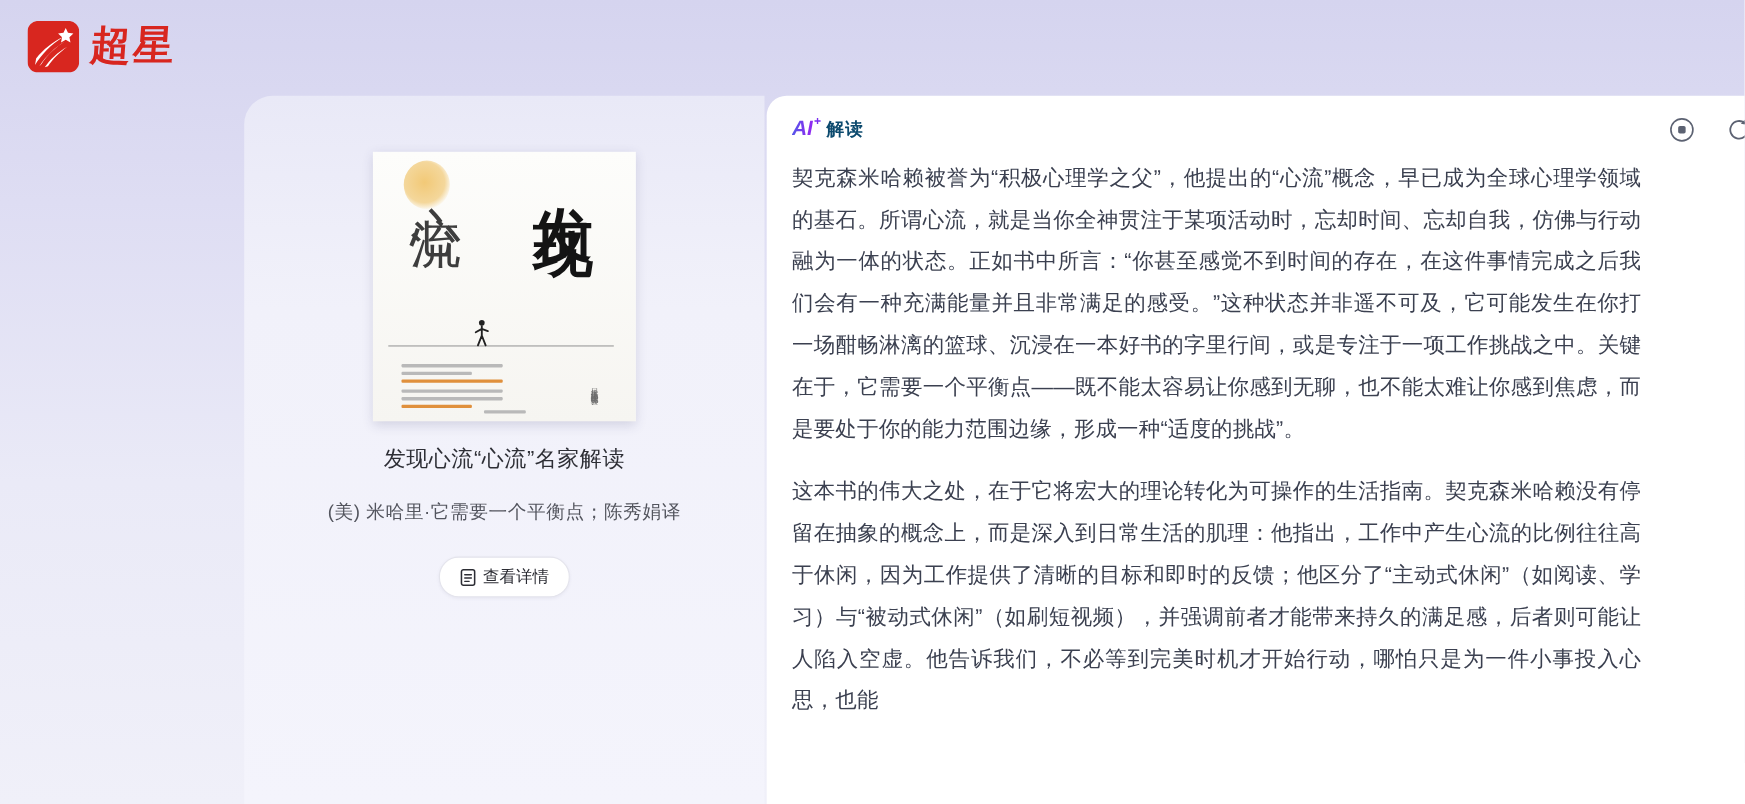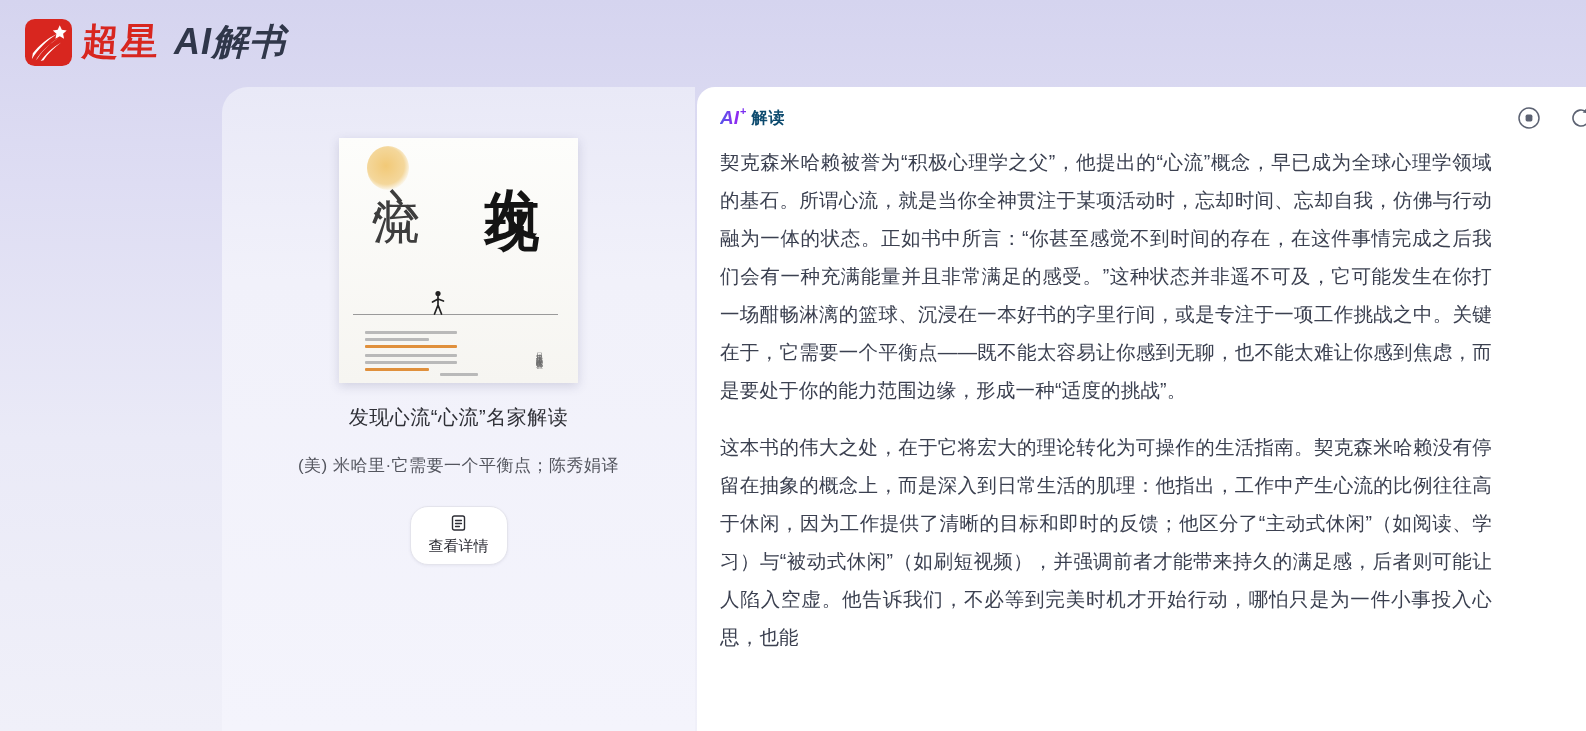--- a/index.html
+++ b/index.html
@@ -60,21 +60,21 @@
   .fake-lines .ln.orange { background:#e0903c; }
   .fake-lines .ln.short { width:70%; }
   .cover .pub-line { position:absolute; bottom:7px; left:50%; transform:translateX(-50%); width:38px; height:3px; background:#b9b9b9; border-radius:1px; }
 
   .book-title { margin-top:21px; font-size:20px; font-weight:400; color:#2e2f36; letter-spacing:.5px; }
   .book-author { margin-top:23px; font-size:17px; color:#53555e; letter-spacing:.5px; }
   .detail-btn {
     margin-top:29px; display:inline-flex; align-items:center; gap:6px;
     background:#fff; border:1px solid #e4e4ec; border-radius:18px;
     padding:8px 18px; font-size:15px; color:#2c2d34; cursor:pointer;
-    box-shadow:0 1px 3px rgba(80,80,120,.08); font-family:inherit;flex-direction:column;
+    box-shadow:0 1px 3px rgba(80,80,120,.08); font-family:inherit;
   }
 
   
   .reader-head { display:flex; align-items:center; justify-content:space-between; height:32px; }
   .ai-title { font-size:17px; font-weight:700; display:flex; align-items:flex-start; }
   .ai-word {
     font-style:italic; font-size:19px; font-weight:800;
     background:linear-gradient(95deg,#4f5ae8 0%,#8d2bf0 80%);
     -webkit-background-clip:text; background-clip:text; color:transparent; letter-spacing:0;
   }
@@ -95,21 +95,20 @@
 <header class="app-header">
   <div class="logo-wrap">
     <svg class="logo-mark" viewBox="0 0 48 48">
       <rect width="48" height="48" rx="10" fill="#d8261f"></rect>
       <path d="M35.5 6.5l2.1 4.6 5 .6-3.7 3.4 1 5-4.4-2.5-4.4 2.5 1-5-3.7-3.4 5-.6z" fill="#ffffff"></path>
       <path d="M7 41 C13 31 22 22 33 15 C24 19 14 27 8 35 Z" fill="#ffffff"></path>
       <path d="M11 42 C17 33 25 25 35 19 C27 24 18 32 13 40 Z" fill="#ffffff"></path>
       <path d="M16 43 C21 36 28 29 37 24 C30 29 23 36 19 42 Z" fill="#ffffff"></path>
     </svg>
     <span class="brand-cn">超星</span>
-    <span class="brand-product">AI解书</span>
   </div>
 </header>
 
 <aside class="book-panel">
 
   <div class="cover">
     <span class="ink-blob"></span>
     <span class="v-title-left">心流</span>
     <span class="v-title-right">发现</span>
     <span class="rope"></span>

